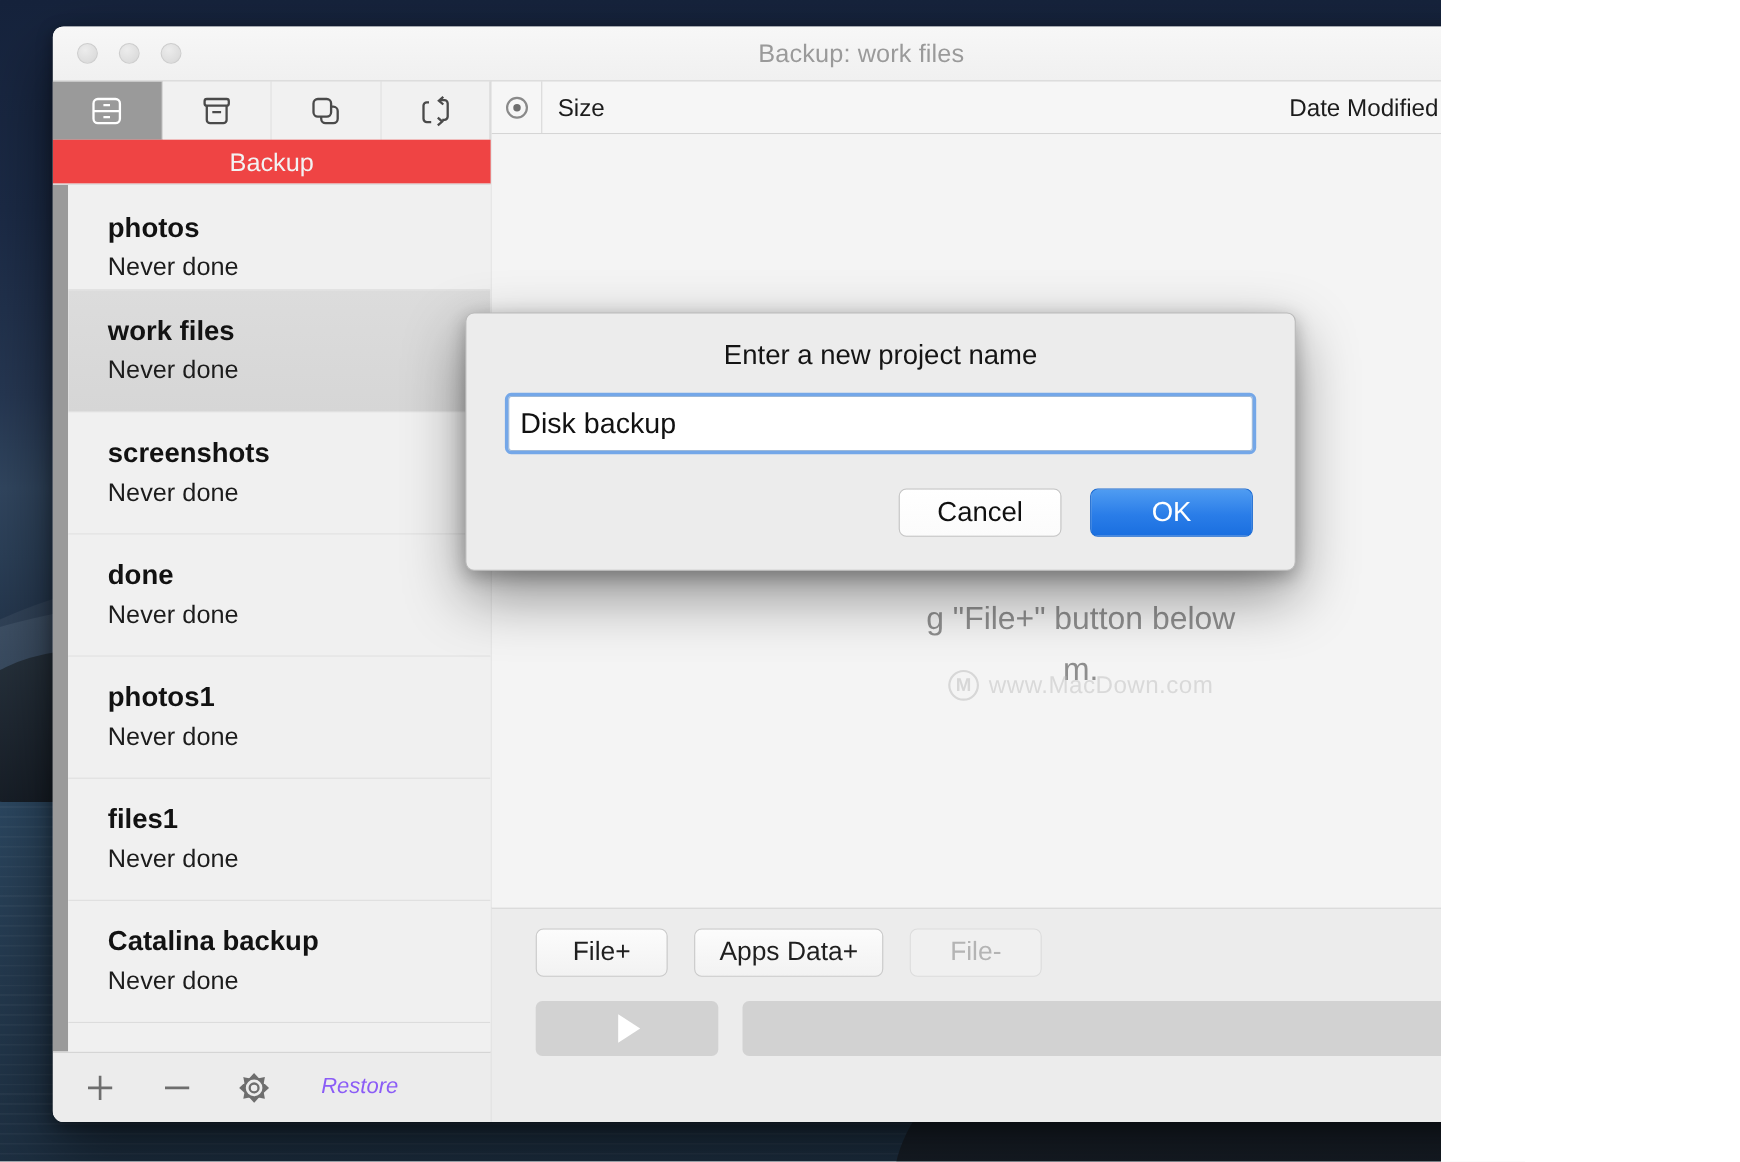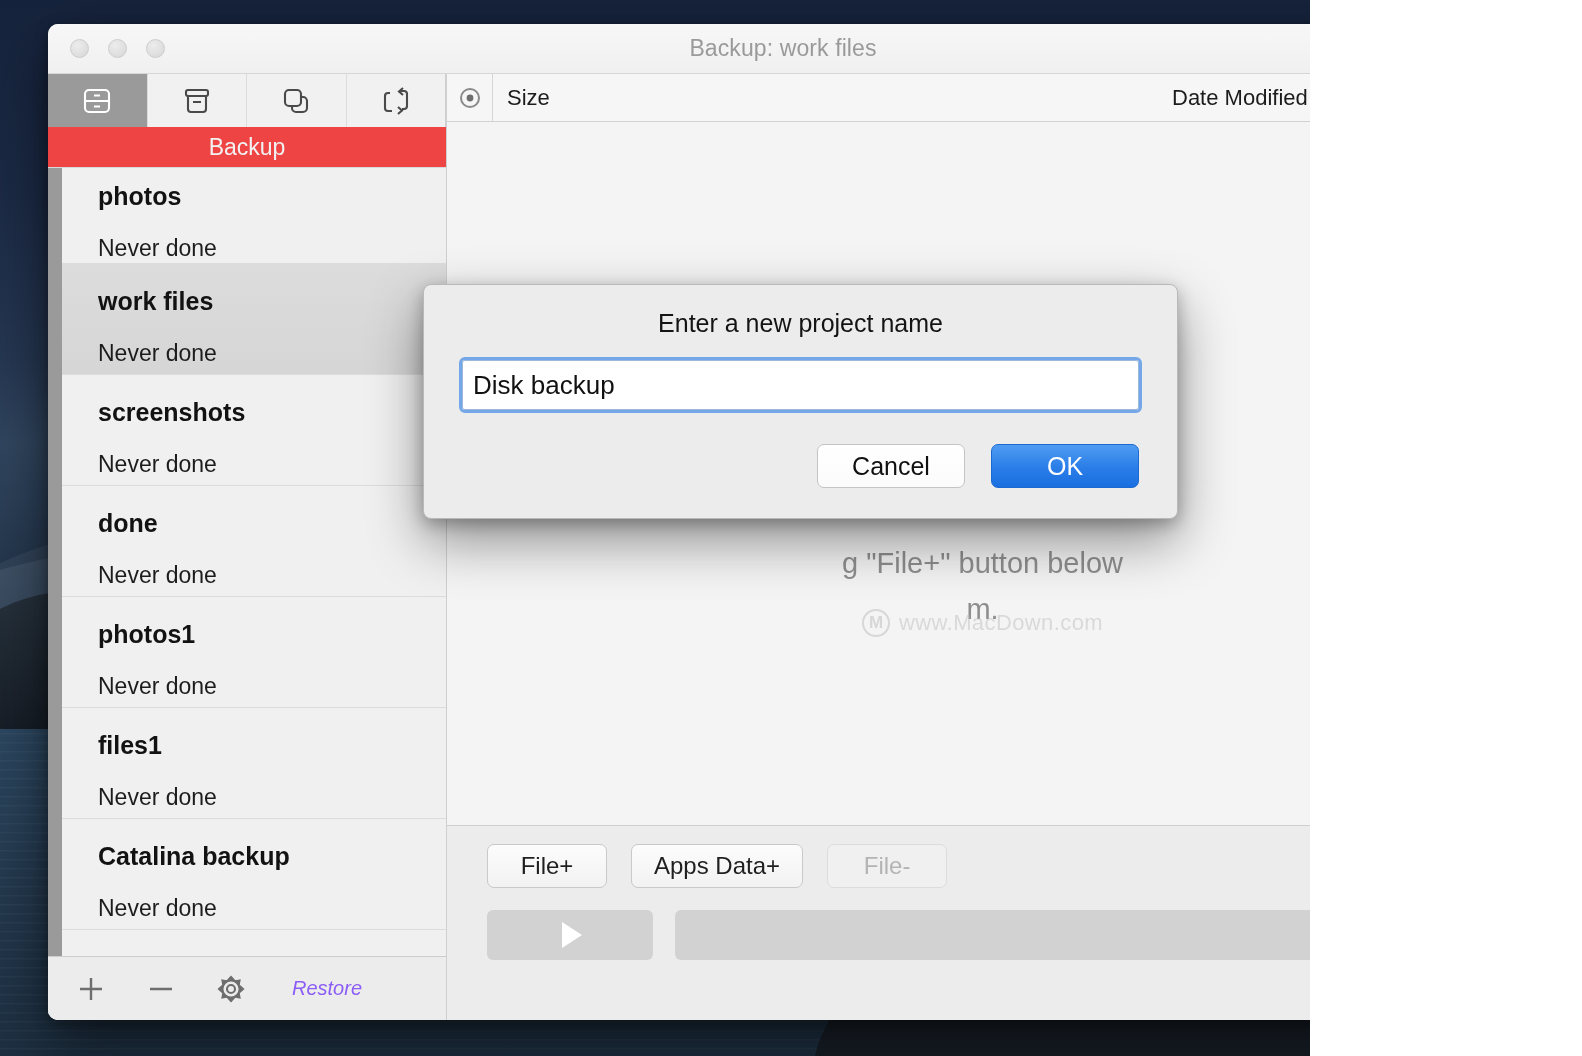--- a/index.html
+++ b/index.html
@@ -200,34 +200,34 @@
     flex: 1;
     overflow: hidden;
     background: #f0f0f0;
   }
   .project-row {
     height: 111px;
     padding: 22px 0 0 36px;
     border-bottom: 1px solid #dcdcdc;
     background: #f0f0f0;
   }
-  .project-row.first { height: 96px; padding-top: 13px; }
+  .project-row.first { height: 96px; padding-top: 24px; }
   .project-row.selected {
     background: linear-gradient(180deg, #dcdcdc 0%, #d6d6d6 100%);
   }
   .project-name {
     font-size: 25px;
     font-weight: bold;
     color: #121212;
     line-height: 1.25;
   }
   .project-status {
     font-size: 23px;
     color: #1c1c1c;
-    margin-top: 23px;
+    margin-top: 6px;
   }
 
   #sidebar-footer {
     height: 64px;
     flex: none;
     background: #ececec;
     border-top: 1px solid #cccccc;
     display: flex;
     align-items: center;
     padding-left: 26px;

